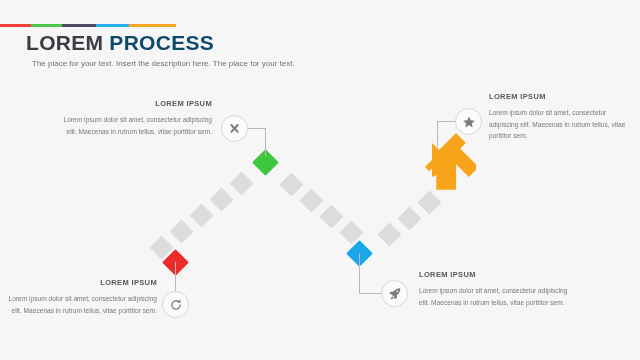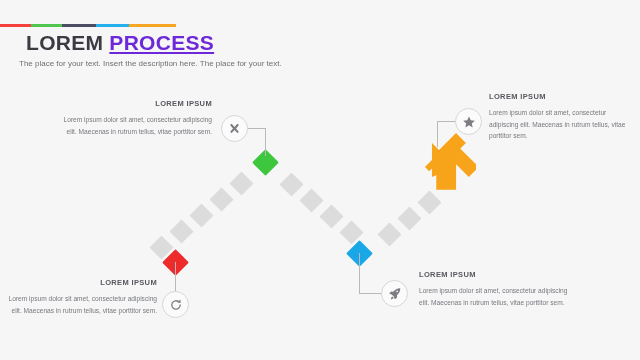--- a/index.html
+++ b/index.html
@@ -38,25 +38,25 @@
   .title {
     position: absolute;
     left: 26px;
     top: 31px;
     font-size: 21px;
     font-weight: bold;
     letter-spacing: 0.3px;
     white-space: nowrap;
   }
   .title .t-dark { color: #3b3b42; }
-  .title .t-red  { color: #6d28d9; margin-left: 6px; text-decoration: underline; }
+  .title .t-red  { color: #0c4a6e; margin-left: 6px; }
 
   .subtitle {
     position: absolute;
-    left: 19px;
+    left: 32px;
     top: 59px;
     font-size: 8px;
     color: #6d7075;
     white-space: nowrap;
   }
 
   
   .track-dot {
     position: absolute;
     width: 17px;

